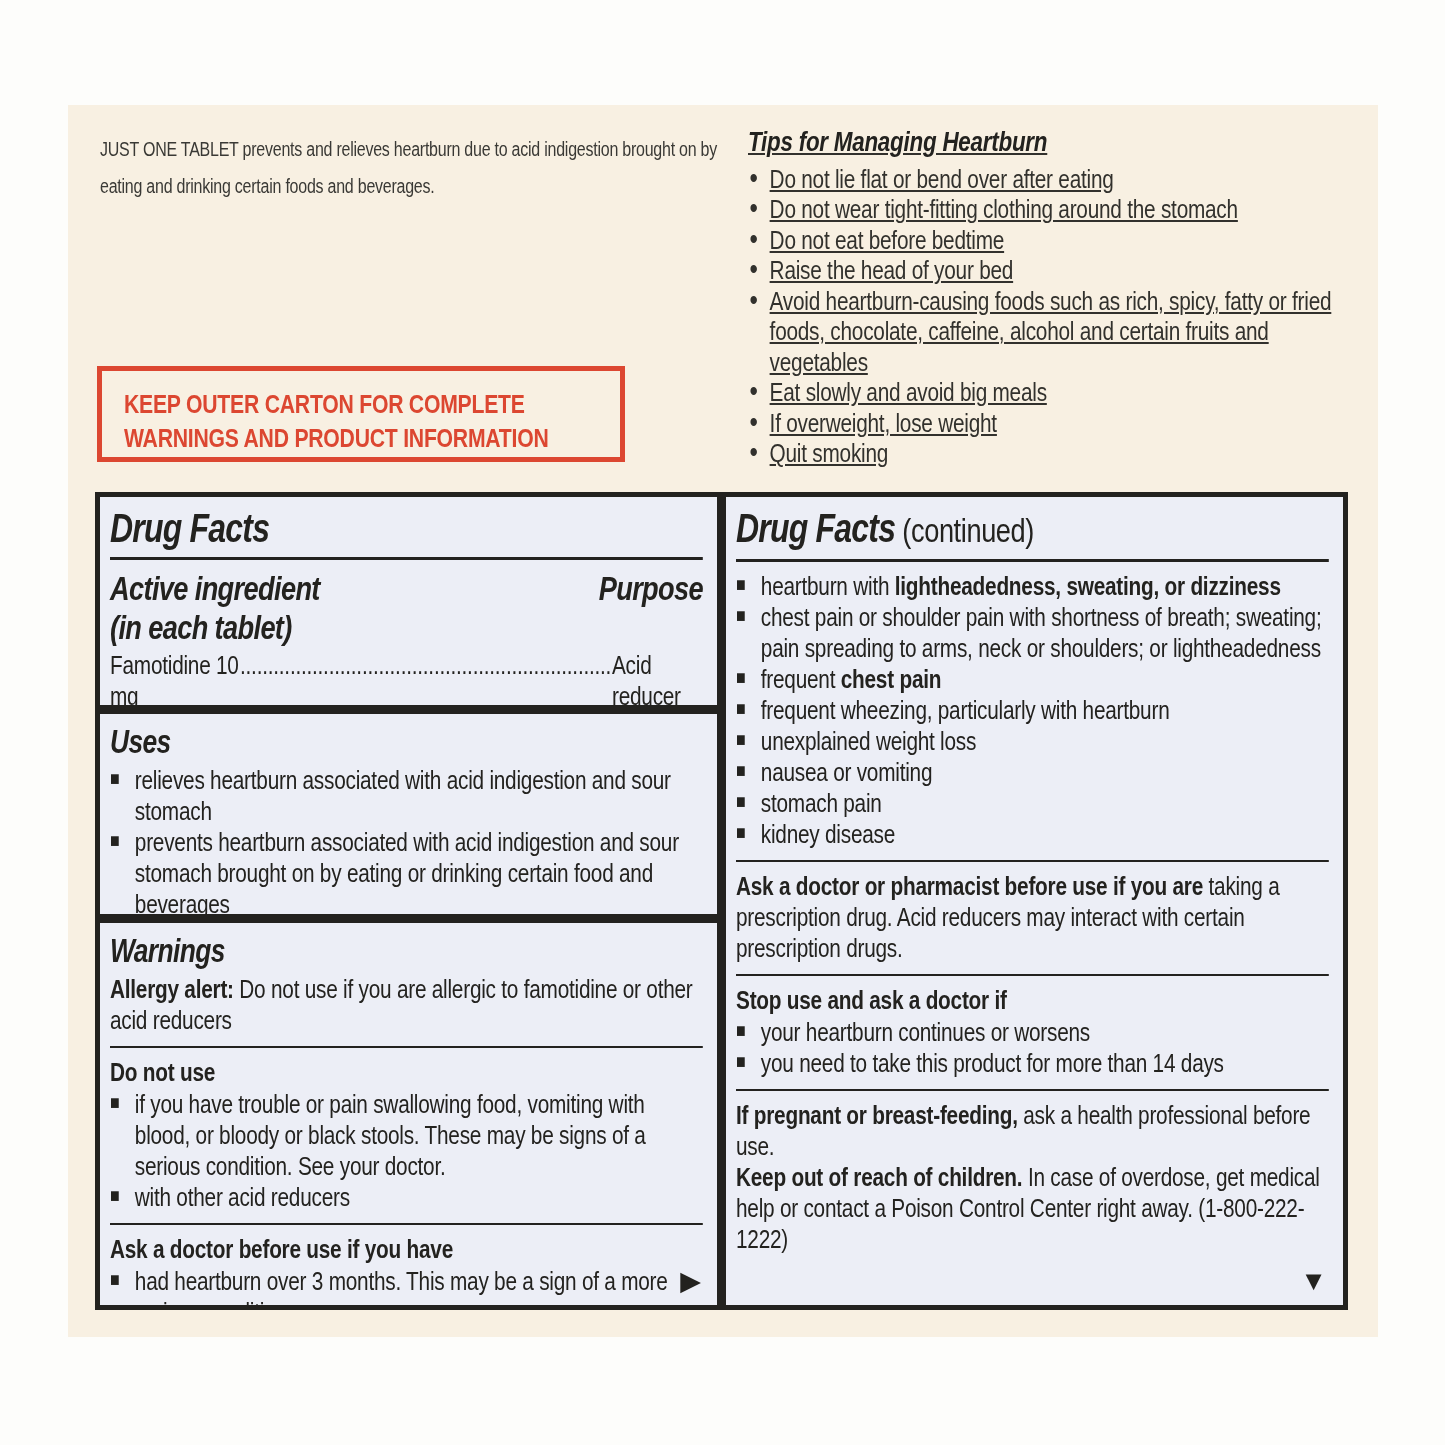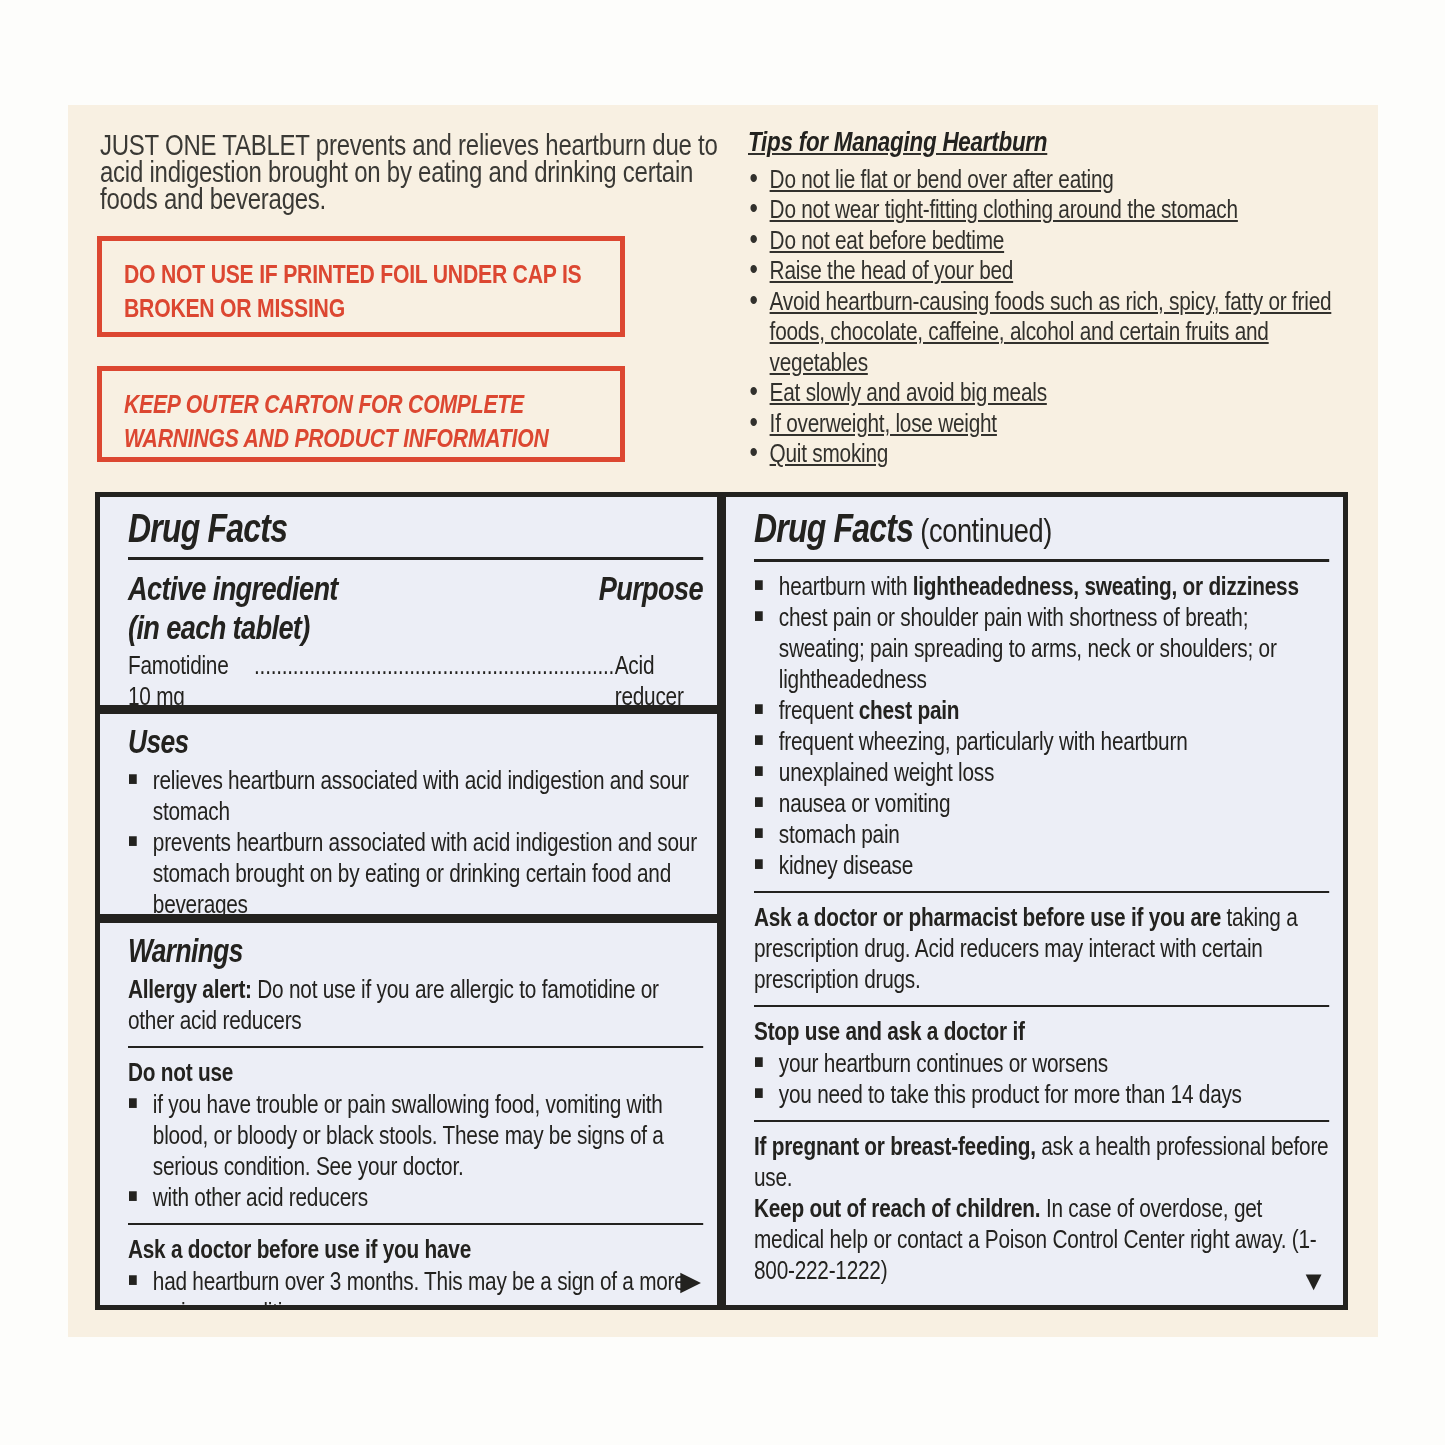--- a/index.html
+++ b/index.html
@@ -17,31 +17,31 @@
   
   .cnd{
     width:125%;
     transform:scaleX(0.8);
     transform-origin:0 0;
     letter-spacing:-0.3px;
   }
   
   .intro{
     position:absolute;left:32px;top:26px;width:624px;
-    font-size:30px;line-height:27px;color:#3a3935;
+    font-size:20px;line-height:37px;color:#3a3935;
   }
   
   .redbox{
     position:absolute;left:29px;width:528px;box-sizing:border-box;
     border:5px solid #dc4731;color:#dc4731;
     padding:16px 14px 14px 22px;
     font-weight:bold;font-size:26.5px;line-height:34px;
   }
   .redbox-1{top:131px;height:101px;}
-  .redbox-2{top:261px;height:96px;font-style:italic;}
+  .redbox-2{top:261px;height:96px;}
   
   .tips{
     position:absolute;left:680px;top:22px;width:622px;
     font-size:26px;line-height:30.5px;color:#32312d;text-decoration:underline;
   }
   .tips-title{
     font-style:italic;font-weight:bold;font-size:28px;
     margin:0 0 6px 0;color:#23221f;
   }
   ul.plain{list-style:none;margin:0;padding:0;}
@@ -49,21 +49,21 @@
   li.dot::before{content:"\2022";position:absolute;left:2px;top:-1px;font-size:30px;}
   
   .df{
     position:absolute;left:27px;top:387px;width:1253px;height:818px;
     background:#23221f;box-sizing:border-box;
     padding:5px;display:flex;gap:9px;
   }
   .df-col{flex:1 1 0;display:flex;flex-direction:column;gap:9px;min-width:0;}
   .df-box{
     background:#eceef6;box-sizing:border-box;position:relative;
-    padding:8px 14px 10px 28px;overflow:hidden;
+    padding:8px 14px 10px 10px;overflow:hidden;
     font-size:26px;line-height:31px;color:#23221f;
   }
   .df-box.grow{flex:1 1 auto;}
   .df-title{
     font-style:italic;font-weight:bold;font-size:40px;line-height:46px;
     letter-spacing:-1px;
   }
   .df-title .cont{font-style:normal;font-weight:normal;font-size:34px;letter-spacing:-0.5px;}
   .rule{height:3px;background:#23221f;margin:6px 0 9px 0;}
   .rule-thin{height:2px;background:#23221f;margin:10px 0 9px 0;}
@@ -85,23 +85,20 @@
 </style>
 </head>
 <body>
 
 <div class="panel">
 
   <div class="intro">
     <div class="cnd">JUST ONE TABLET prevents and relieves heartburn due to acid indigestion brought on by eating and drinking certain foods and beverages.</div>
   </div>
 
-  <div class="redbox redbox-1">
-    <div class="cnd">DO NOT USE IF PRINTED FOIL UNDER CAP IS BROKEN OR MISSING</div>
-  </div>
   <div class="redbox redbox-2">
     <div class="cnd">KEEP OUTER CARTON FOR COMPLETE WARNINGS AND PRODUCT INFORMATION</div>
   </div>
 
   <div class="tips">
     <div class="cnd">
       <h3 class="tips-title">Tips for Managing Heartburn</h3>
       <ul class="plain">
         <li class="dot">Do not lie flat or bend over after eating</li>
         <li class="dot">Do not wear tight-fitting clothing around the stomach</li>

